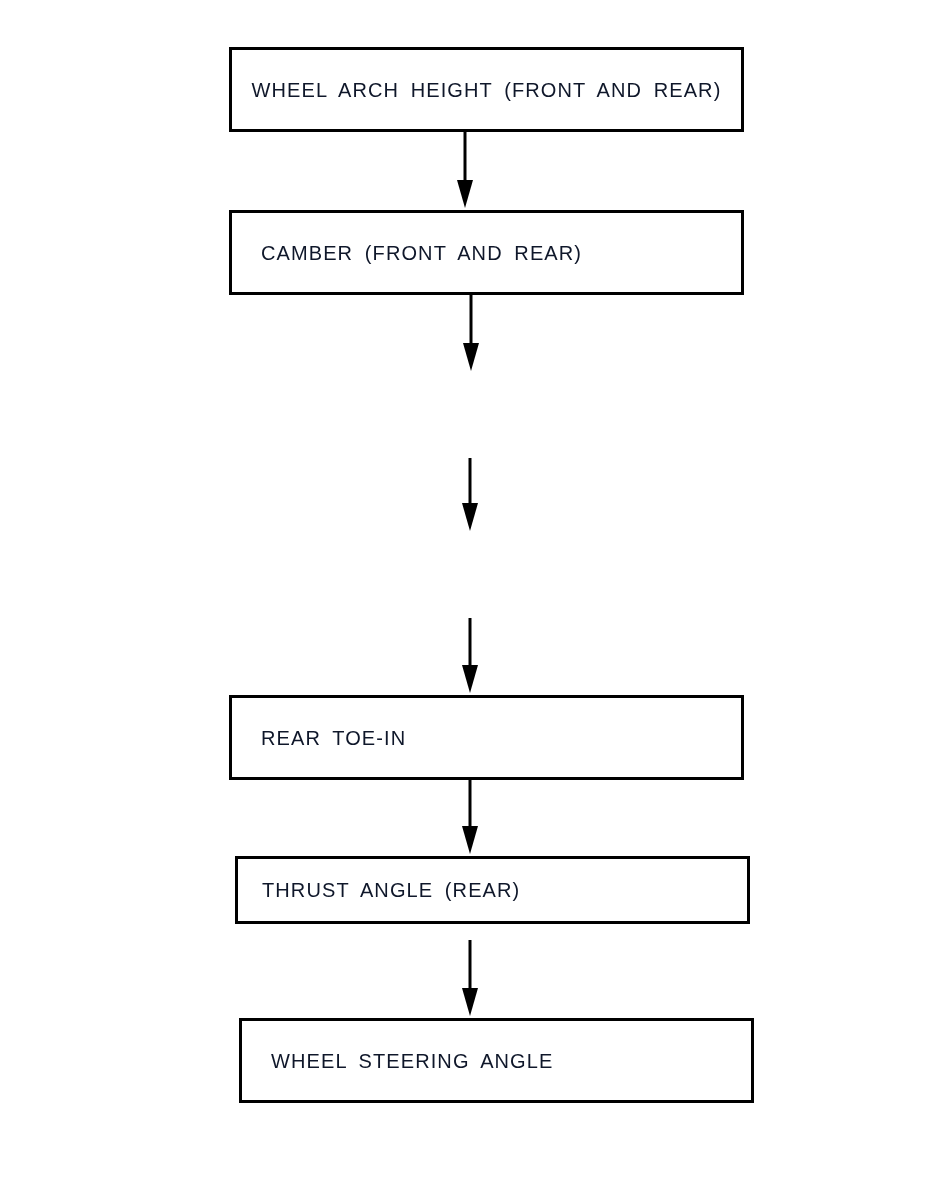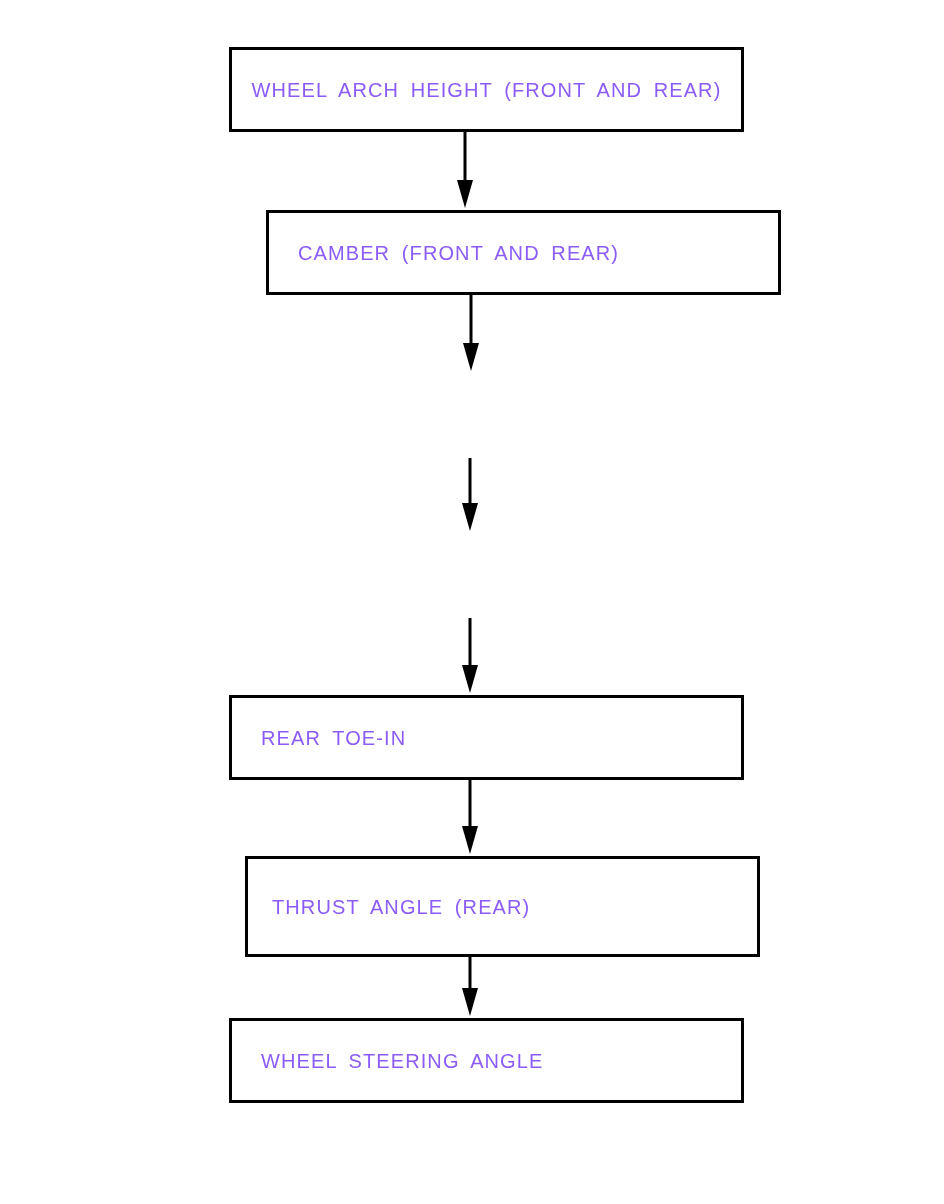--- a/index.html
+++ b/index.html
@@ -32,21 +32,21 @@
     display: flex;
     align-items: center;
   }
 
   .node-label {
     font-size: 20px;
     line-height: 1;
     letter-spacing: 1.1px;
     word-spacing: 5px;
     font-weight: 500;
-    color: #8b5cf6;
+    color: #0f172a;
     white-space: nowrap;
   }
 
   .node.align-left {
     justify-content: flex-start;
     padding-left: 29px;
   }
 
   .node.align-center {
     justify-content: center;
@@ -99,31 +99,31 @@
 
   <svg class="connector" style="left:445px; top:936px; width:60px; height:84px;" viewBox="0 0 60 84">
     <line class="shaft" x1="25" y1="4" x2="25" y2="54"></line>
     <polygon class="head" points="17,52 33,52 25,80"></polygon>
   </svg>
 
   <div class="node align-center" style="left:229px; top:47px; width:515px; height:85px;">
     <span class="node-label">WHEEL ARCH HEIGHT (FRONT AND REAR)</span>
   </div>
 
-  <div class="node align-left" style="left:229px; top:210px; width:515px; height:85px;margin-left:37px;">
+  <div class="node align-left" style="left:229px; top:210px; width:515px; height:85px;">
     <span class="node-label">CAMBER (FRONT AND REAR)</span>
   </div>
 
 
 
   <div class="node align-left" style="left:229px; top:695px; width:515px; height:85px;">
     <span class="node-label">REAR TOE-IN</span>
   </div>
 
-  <div class="node align-left" style="left:245px; top:856px; width:515px; height:101px;padding-left:24px;">
+  <div class="node align-left" style="left:235px; top:856px; width:515px; height:68px;padding-left:24px;">
     <span class="node-label">THRUST ANGLE (REAR)</span>
   </div>
 
-  <div class="node align-left" style="left:229px; top:1018px; width:515px; height:85px;">
+  <div class="node align-left" style="left:239px; top:1018px; width:515px; height:85px;">
     <span class="node-label">WHEEL STEERING ANGLE</span>
   </div>
 
 </div>
 
 </body></html>

